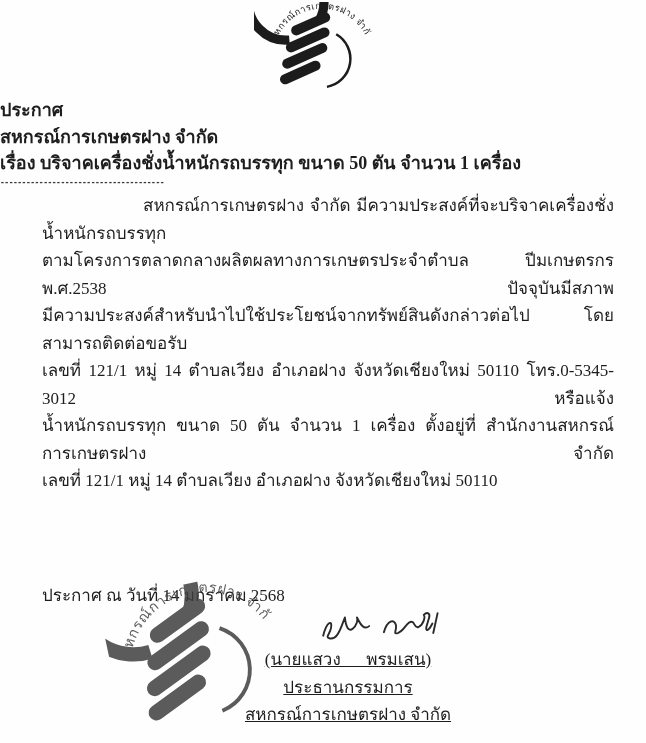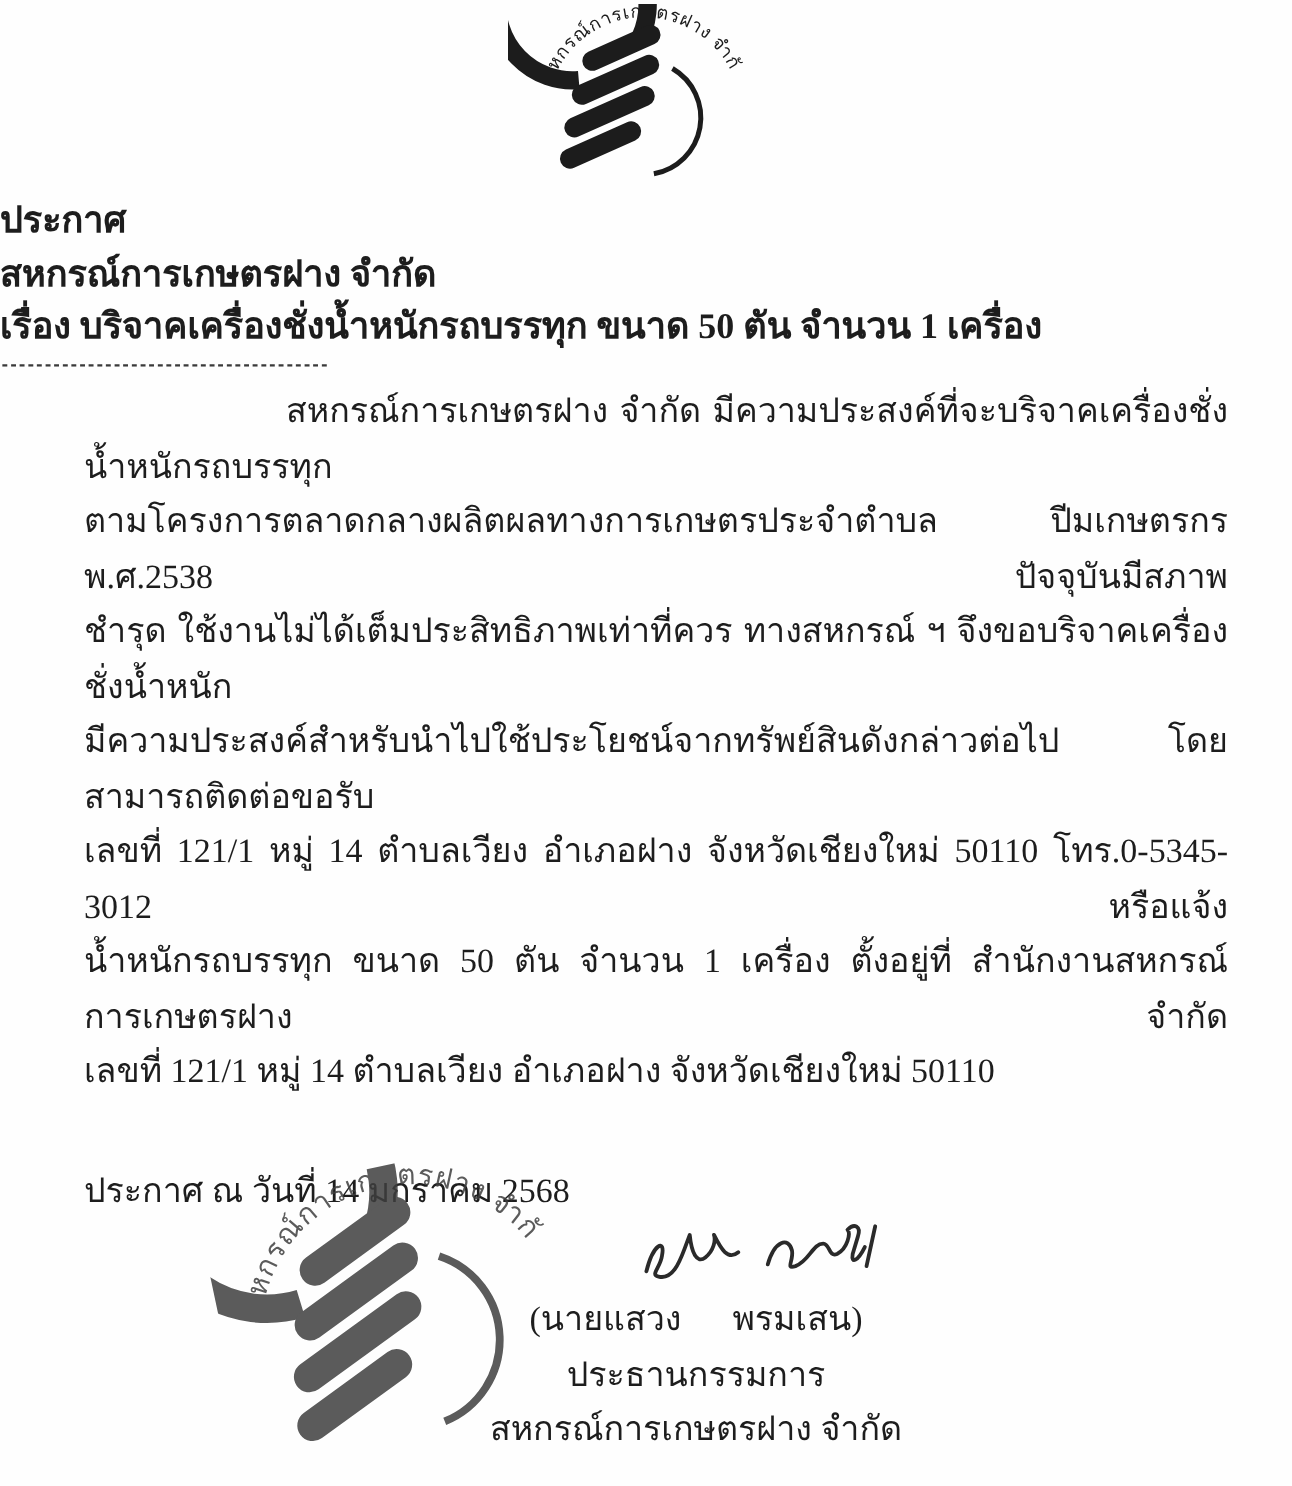--- a/index.html
+++ b/index.html
@@ -21,21 +21,21 @@
   .ln{text-align:justify;text-align-last:justify;}
   .ln-first{text-indent:101px;}
   .ln-end{text-align-last:left;}
   
   .date-line{position:absolute;top:581px;left:0;width:100%;box-sizing:border-box;
              padding-left:42px;text-align:left;font-size:17px;}
   .stamp{position:absolute;left:112px;top:582px;width:184px;height:158px;
          transform:rotate(-12deg);color:#3f3f3f;opacity:.85;}
   .signature{position:absolute;left:318px;top:603px;width:130px;height:48px;color:#2a2a2a;}
   .sign-block{position:absolute;left:235px;top:646px;width:226px;text-align:center;
-              font-size:17px;line-height:27.5px;}
+              font-size:17px;line-height:27.5px;text-decoration:underline;}
   .sign-name{white-space:pre;}
   .arc-label{font-size:11px;letter-spacing:0.5px;fill:currentColor;}
 </style>
 </head>
 <body>
 
 <div class="page">
 
   <svg class="logo-top" viewBox="0 0 140 122">
     <path d="M 17.4 41.5 A 58 58 0 0 1 122.6 41.5" fill="none" id="arcTop"></path>
@@ -57,21 +57,20 @@
   <div class="header">
     <div>ประกาศ</div>
     <div>สหกรณ์การเกษตรฝาง จำกัด</div>
     <div>เรื่อง บริจาคเครื่องชั่งน้ำหนักรถบรรทุก ขนาด 50 ตัน จำนวน 1 เครื่อง</div>
     <span class="divider">--------------------------------------</span>
   </div>
 
   <div class="body-text">
     <div class="ln ln-first">สหกรณ์การเกษตรฝาง จำกัด มีความประสงค์ที่จะบริจาคเครื่องชั่งน้ำหนักรถบรรทุก</div>
     <div class="ln">ตามโครงการตลาดกลางผลิตผลทางการเกษตรประจำตำบล ปีมเกษตรกร พ.ศ.2538 ปัจจุบันมีสภาพ</div>
-    <div class="ln">ชำรุด ใช้งานไม่ได้เต็มประสิทธิภาพเท่าที่ควร ทางสหกรณ์ ฯ จึงขอบริจาคเครื่องชั่งน้ำหนัก</div>
     <div class="ln">มีความประสงค์สำหรับนำไปใช้ประโยชน์จากทรัพย์สินดังกล่าวต่อไป โดยสามารถติดต่อขอรับ</div>
     <div class="ln">เลขที่ 121/1 หมู่ 14 ตำบลเวียง อำเภอฝาง จังหวัดเชียงใหม่ 50110 โทร.0-5345-3012 หรือแจ้ง</div>
     <div class="ln">น้ำหนักรถบรรทุก ขนาด 50 ตัน จำนวน 1 เครื่อง ตั้งอยู่ที่ สำนักงานสหกรณ์การเกษตรฝาง จำกัด</div>
     <div class="ln ln-end">เลขที่ 121/1 หมู่ 14 ตำบลเวียง อำเภอฝาง จังหวัดเชียงใหม่ 50110</div>
 
   </div>
 
   <div class="date-line">ประกาศ ณ วันที่ 14 มกราคม 2568</div>
 
   <svg class="stamp" viewBox="0 0 140 122">

